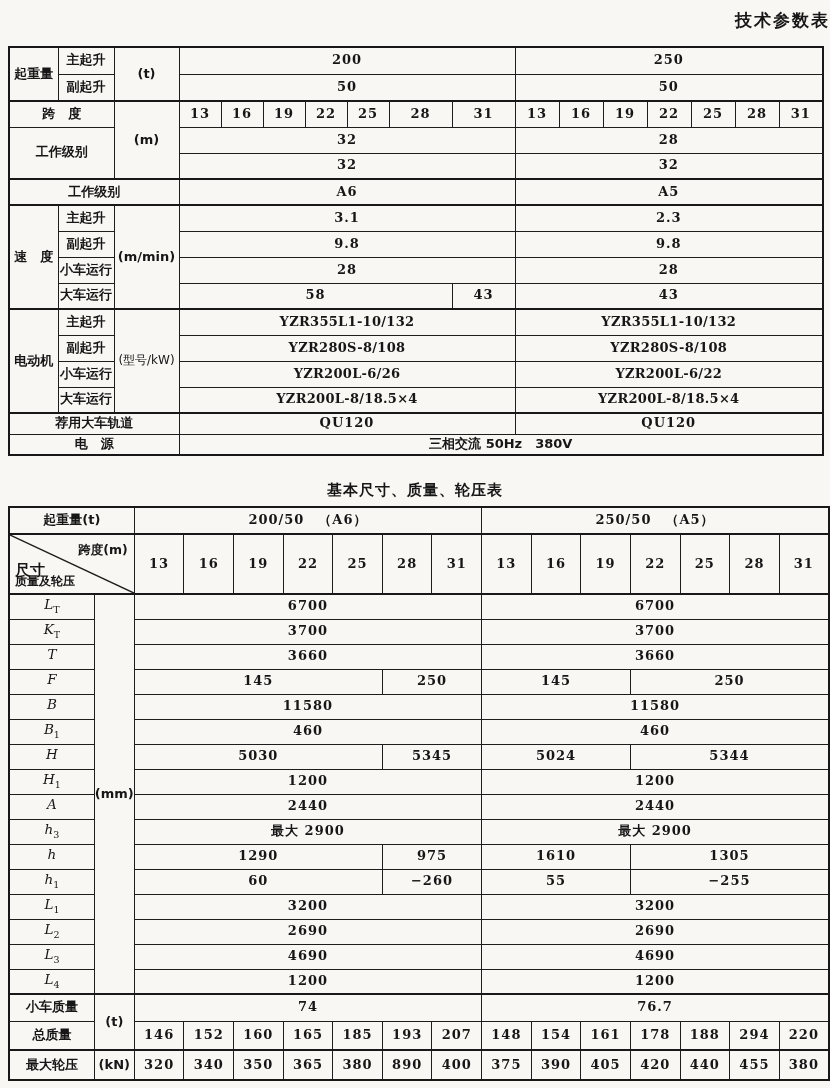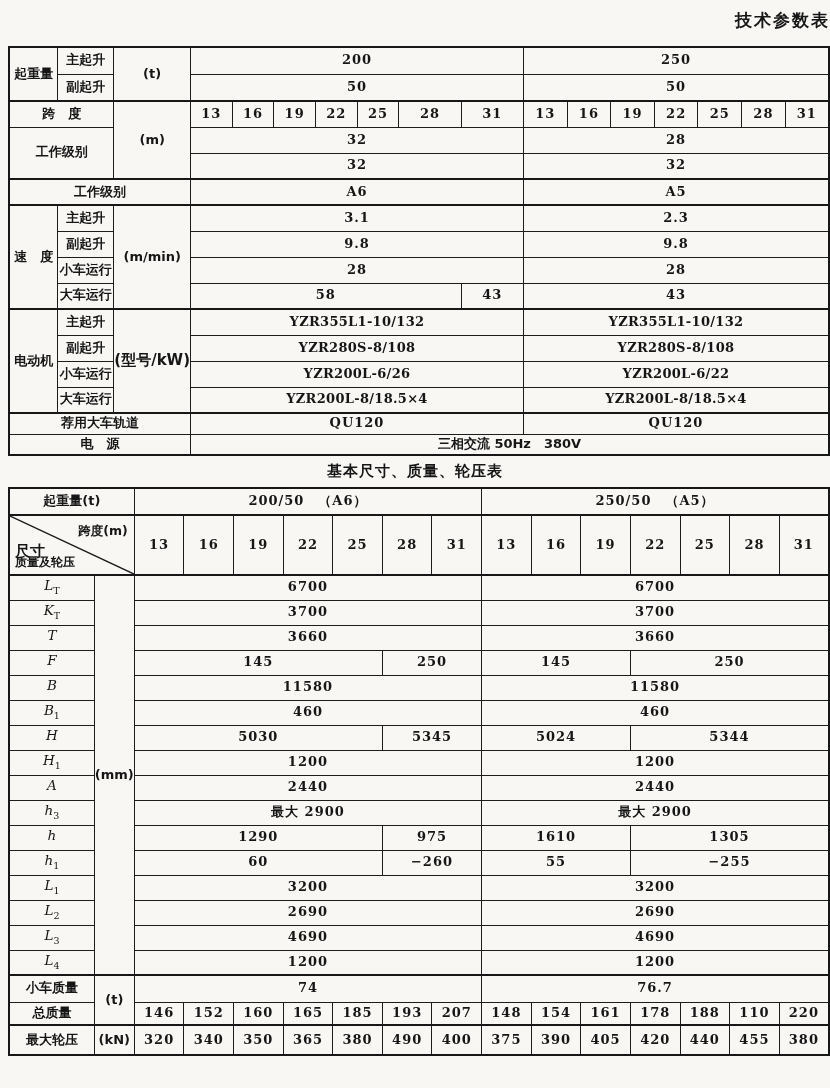--- a/index.html
+++ b/index.html
@@ -10,21 +10,21 @@
     color: #161616;
     font-family: "DejaVu Sans", "Liberation Sans", sans-serif;
   }
   .doc-title {
     margin: 0; padding-top: 9px;
     text-align: right;
     font-size: 17px; font-weight: bold; letter-spacing: 2px;
     line-height: 22px;
   }
   .doc-title2 {
-    margin: 0; padding-top: 6px; padding-bottom: 7px;
+    margin: 0; padding-top: 25px; padding-bottom: 7px;
     text-align: center;
     font-size: 15px; font-weight: bold; letter-spacing: 1px;
     line-height: 18px;
   }
   table {
     border-collapse: collapse;
     table-layout: fixed;
     margin-left: 8px;
     border: 2px solid #181818;
     background: transparent;
@@ -32,33 +32,33 @@
   #tech-table { margin-top: 15px; }
   td {
     border: 1px solid #1d1d1d;
     text-align: center; vertical-align: middle;
     padding: 0;
     font-size: 13px; line-height: 1.15;
     white-space: nowrap; overflow: hidden;
   }
   tr.sec > td { border-top: 2px solid #181818; }
   .zh  { font-weight: bold; }
-  .us  { font-weight: bold; font-size: 15px; margin-left: 44px; }
+  .us  { font-weight: normal; font-size: 12px; margin-left: 44px; }
   .num {
     font-family: "DejaVu Serif", "Liberation Serif", serif;
     font-weight: bold; letter-spacing: 1px; font-size: 13px;
   }
   .mod { letter-spacing: 0.3px; }
   .dim {
     font-family: "DejaVu Serif", "Liberation Serif", serif;
     font-style: italic; font-size: 13.5px; font-weight: normal;
   }
   .dim sub { font-size: 9.5px; font-style: normal; }
   .h27 { height: 27px; } .h26 { height: 26px; } .h25 { height: 25px; }
-  .h21 { height: 21px; } .h60 { height: 60px; } .h33 { height: 23px; }
+  .h21 { height: 21px; } .h60 { height: 60px; } .h33 { height: 29px; }
   .h30 { height: 30px; }
   .diagcell { position: relative; padding: 0; text-decoration: underline; }
   .diagcell svg { position: absolute; left: 0; top: 0; width: 100%; height: 100%; display: block; }
   .dg-top { position: absolute; top: 8px; right: 6px;  font-weight: bold; font-size: 12.5px; }
   .dg-mid { position: absolute; left: 5px; top: 27px;  font-weight: bold; font-size: 15px; }
   .dg-bot { position: absolute; left: 5px; bottom: 4px; font-weight: bold; font-size: 12px; }
 </style>
 </head>
 <body>
 
@@ -339,32 +339,32 @@
     <td class="num">160</td>
     <td class="num">165</td>
     <td class="num">185</td>
     <td class="num">193</td>
     <td class="num">207</td>
     <td class="num">148</td>
     <td class="num">154</td>
     <td class="num">161</td>
     <td class="num">178</td>
     <td class="num">188</td>
-    <td class="num">110</td>
+    <td class="num">294</td>
     <td class="num">220</td>
   </tr>
   <tr class="sec h30">
     <td class="zh">最大轮压</td>
     <td class="zh">(kN)</td>
     <td class="num">320</td>
     <td class="num">340</td>
     <td class="num">350</td>
     <td class="num">365</td>
     <td class="num">380</td>
-    <td class="num">490</td>
+    <td class="num">890</td>
     <td class="num">400</td>
     <td class="num">375</td>
     <td class="num">390</td>
     <td class="num">405</td>
     <td class="num">420</td>
     <td class="num">440</td>
     <td class="num">455</td>
     <td class="num">380</td>
   </tr>
 </tbody>

